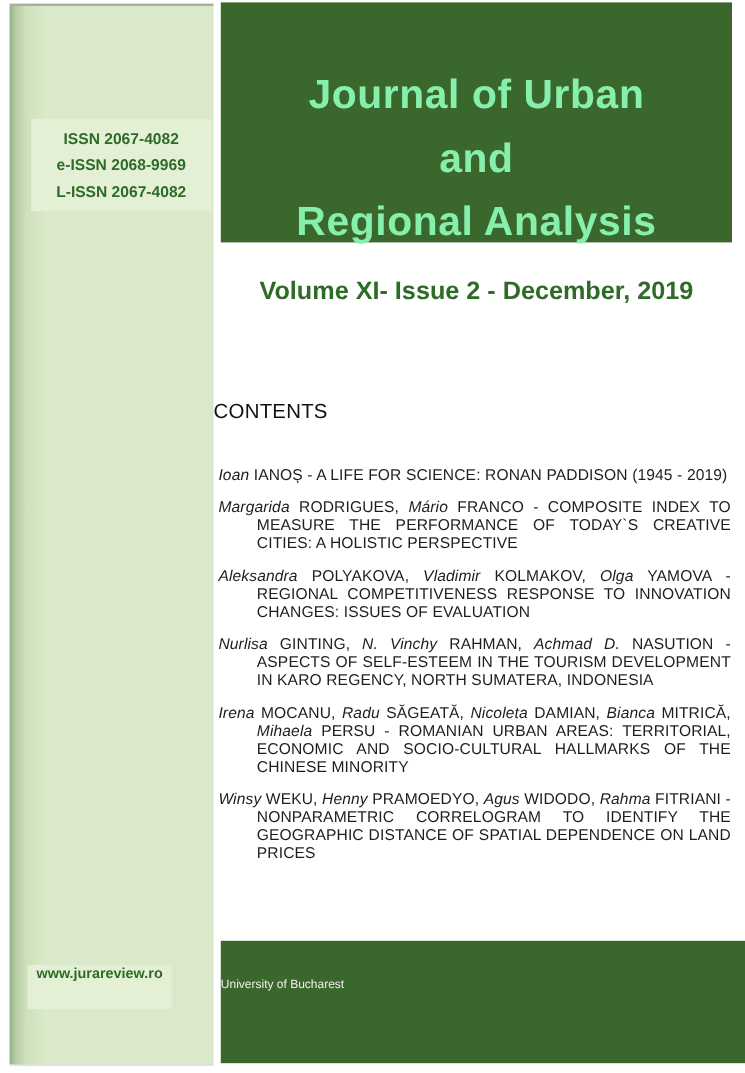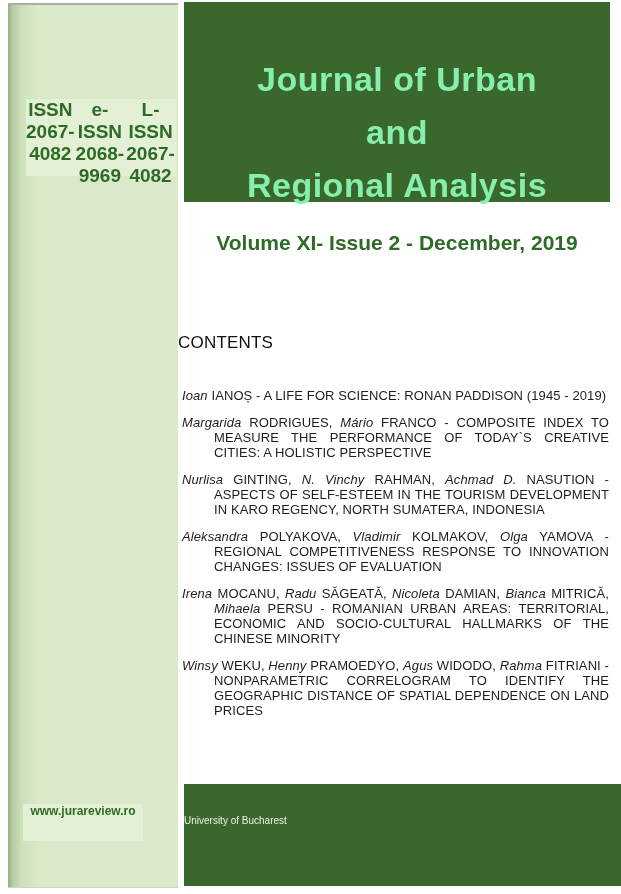--- a/index.html
+++ b/index.html
@@ -33,26 +33,26 @@
     border-bottom: 1px solid #cdd2c4;
   }
   .issn-box {
     position: absolute;
     left: 18px;
     top: 94px;
     width: 150px;
     height: 77px;
     background: var(--box-green);
     display: flex;
-    flex-direction: row;
+    flex-direction: column;
     justify-content: center;
     text-align: center;
     color: var(--accent-green);
     font-weight: bold;
-    font-size: 19px;
+    font-size: 13px;
     line-height: 22px;
   }
   .website-box {
     position: absolute;
     left: 15px;
     top: 799px;
     width: 120px;
     height: 37px;
     background: var(--box-green);
     display: flex;
@@ -157,22 +157,22 @@
     <div>Regional Analysis</div>
   </div>
 </div>
 <div class="volume-line">Volume XI- Issue 2 - December, 2019</div>
 
 <div class="contents">
   <h2>CONTENTS</h2>
   <div>
       <p class="entry"><span class="it">Ioan</span><span> IANOȘ - A LIFE FOR SCIENCE: RONAN PADDISON (1945 - 2019)</span></p>
       <p class="entry"><span class="it">Margarida</span><span> RODRIGUES, </span><span class="it">Mário</span><span> FRANCO - COMPOSITE INDEX TO MEASURE THE PERFORMANCE OF TODAY`S CREATIVE CITIES: A HOLISTIC PERSPECTIVE</span></p>
+      <p class="entry"><span class="it">Aleksandra</span><span> POLYAKOVA, </span><span class="it">Vladimir</span><span> KOLMAKOV, </span><span class="it">Olga</span><span> YAMOVA - REGIONAL COMPETITIVENESS RESPONSE TO INNOVATION CHANGES: ISSUES OF EVALUATION</span></p>
       <p class="entry"><span class="it">Nurlisa</span><span> GINTING, </span><span class="it">N. Vinchy</span><span> RAHMAN, </span><span class="it">Achmad D.</span><span> NASUTION - ASPECTS OF SELF-ESTEEM IN THE TOURISM DEVELOPMENT IN KARO REGENCY, NORTH SUMATERA, INDONESIA</span></p>
-      <p class="entry"><span class="it">Aleksandra</span><span> POLYAKOVA, </span><span class="it">Vladimir</span><span> KOLMAKOV, </span><span class="it">Olga</span><span> YAMOVA - REGIONAL COMPETITIVENESS RESPONSE TO INNOVATION CHANGES: ISSUES OF EVALUATION</span></p>
       <p class="entry"><span class="it">Irena</span><span> MOCANU, </span><span class="it">Radu</span><span> SĂGEATĂ, </span><span class="it">Nicoleta</span><span> DAMIAN, </span><span class="it">Bianca</span><span> MITRICĂ, </span><span class="it">Mihaela</span><span> PERSU - ROMANIAN URBAN AREAS: TERRITORIAL, ECONOMIC AND SOCIO-CULTURAL HALLMARKS OF THE CHINESE MINORITY</span></p>
       <p class="entry"><span class="it">Winsy</span><span> WEKU, </span><span class="it">Henny</span><span> PRAMOEDYO, </span><span class="it">Agus</span><span> WIDODO, </span><span class="it">Rahma</span><span> FITRIANI - NONPARAMETRIC CORRELOGRAM TO IDENTIFY THE GEOGRAPHIC DISTANCE OF SPATIAL DEPENDENCE ON LAND PRICES</span></p>
     </div>
 </div>
 
 <div class="publisher">
   <div class="pub-name">University of Bucharest</div>
 </div>
 
 </body></html>

